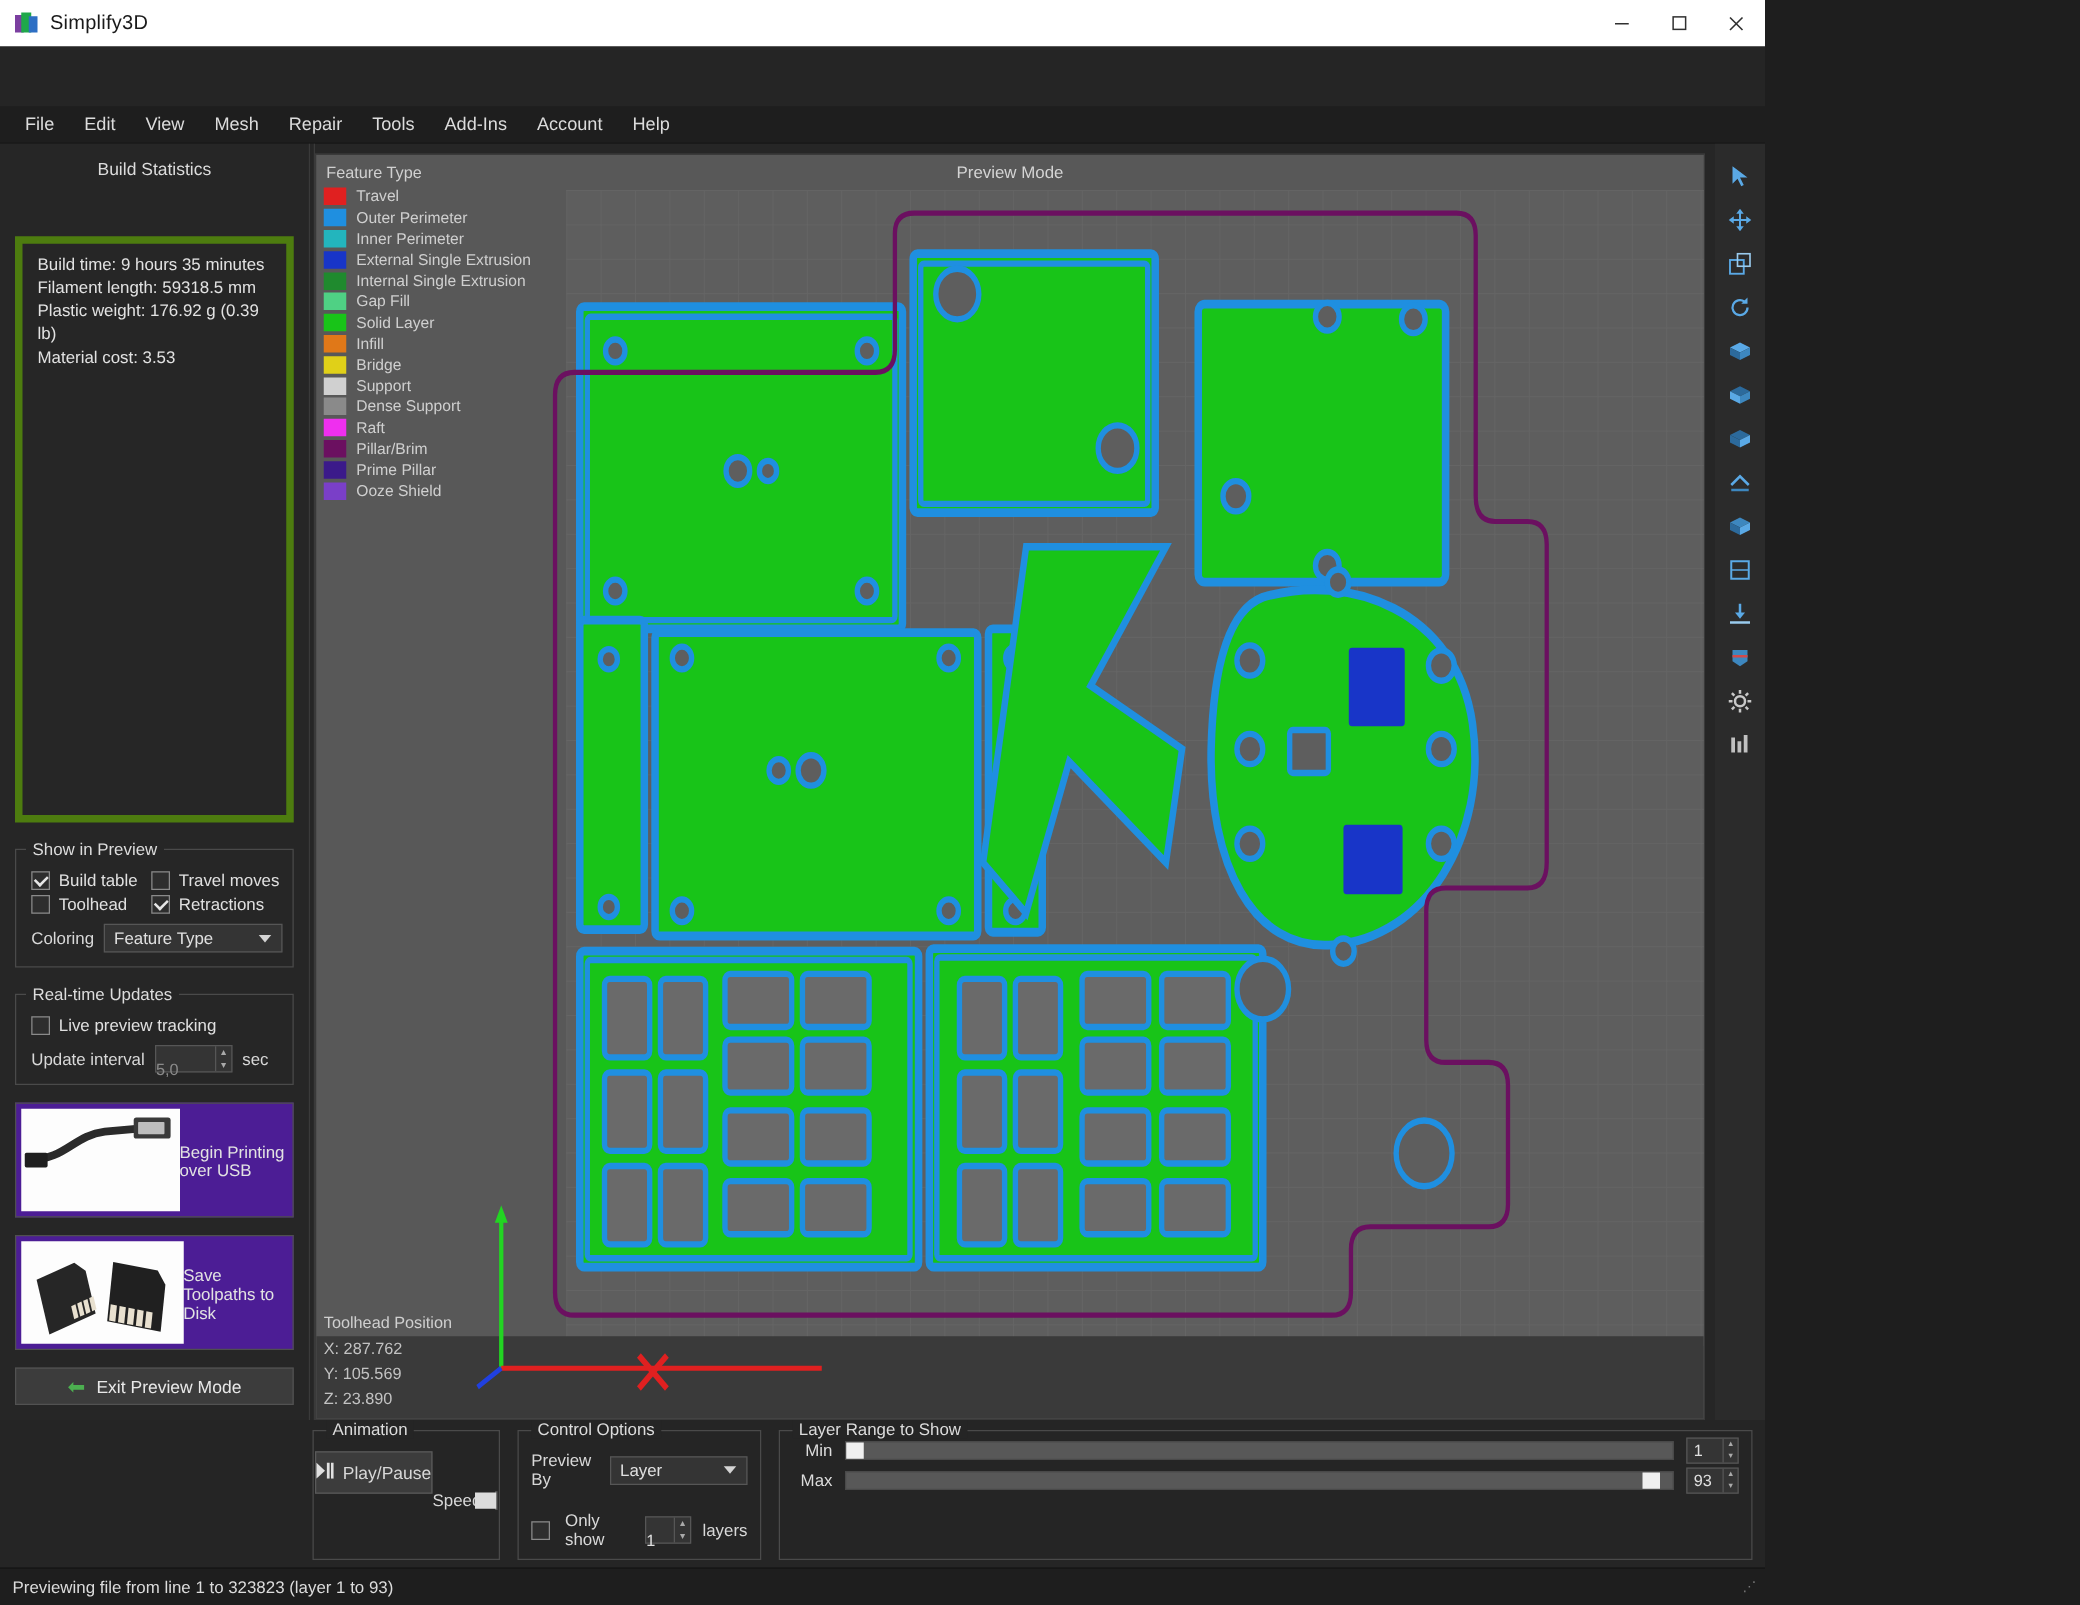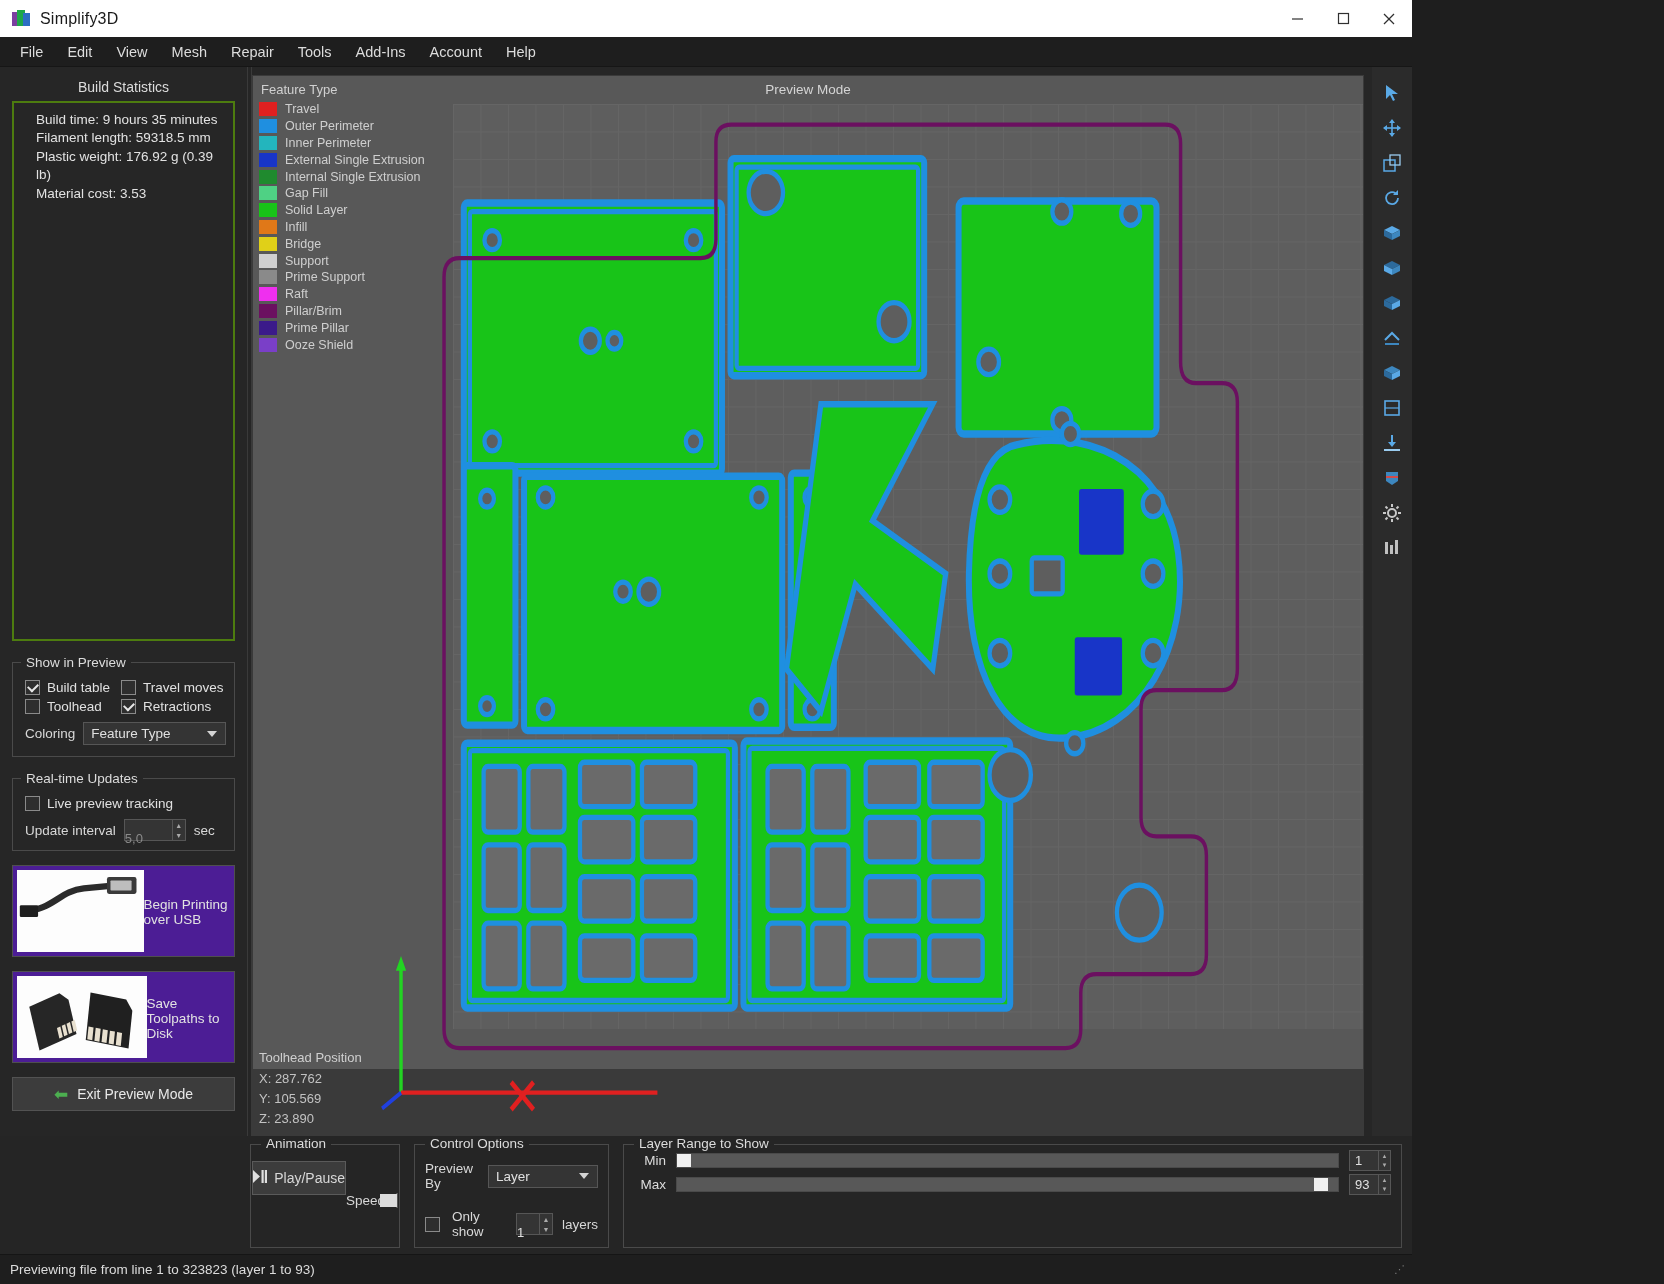--- a/index.html
+++ b/index.html
@@ -25,36 +25,36 @@
   .tb-btn {
     width:46px; height:37px; display:flex; align-items:center; justify-content:center;
     font-size:15px; color:#303030;
   }
   .tb-btn.close { margin-right:0; }
   .tb-btn svg { display:block; }
 
   
   .menubar {
     height:30px; background:#1e1e1e; display:flex; align-items:center;
-    padding-left:8px; flex:none; border-bottom:1px solid #161616;
+    padding-left:8px; flex:none; border-bottom:1px solid #161616;margin-top:48px;
   }
   .menuitem { padding:4px 12px; font-size:14.5px; color:#dcdcdc; }
 
   
   .body { flex:1; display:flex; min-height:0; background:#262626; }
 
   
   .leftpanel {
     width:247px; flex:none; background:#262626; padding:8px 12px 4px 12px;
     display:flex; flex-direction:column;
   }
   .panel-title { text-align:center; font-size:14px; color:#dcdcdc; padding:4px 0 6px; }
   .stats-box {
-    border:2px solid #4d7c0f; background:#262626; height:540px;
-    padding:8px 8px 0 22px; font-size:13.5px; line-height:1.37; color:#e2e2e2;
+    border:6px solid #4d7c0f; background:#262626; height:540px;
+    padding:8px 8px 0 12px; font-size:13.5px; line-height:1.37; color:#e2e2e2;margin-top:40px;
   }
   fieldset {
     border:1px solid #4a4a4a; margin-top:14px; padding:6px 8px 9px 8px;
   }
   legend { font-size:13.5px; color:#dcdcdc; padding:0 5px; }
   .chk-row { display:flex; align-items:center; margin:4px 0 4px 4px; }
   .chk-cell { display:flex; }
   .chk-cell.w1 { width:96px; }
   .cb {
     width:15px; height:15px; border:1px solid #8a8a8a; background:#2e2e2e;
@@ -463,21 +463,21 @@
               <div class="lrow">
                 <span class="lsw" style="background: rgb(224, 208, 24);"></span>
                 <span class="lname">Bridge</span>
               </div>
               <div class="lrow">
                 <span class="lsw" style="background: rgb(208, 208, 208);"></span>
                 <span class="lname">Support</span>
               </div>
               <div class="lrow">
                 <span class="lsw" style="background: rgb(138, 138, 138);"></span>
-                <span class="lname">Prime Support</span>
+                <span class="lname">Dense Support</span>
               </div>
               <div class="lrow">
                 <span class="lsw" style="background: rgb(239, 47, 239);"></span>
                 <span class="lname">Raft</span>
               </div>
               <div class="lrow">
                 <span class="lsw" style="background: rgb(107, 16, 96);"></span>
                 <span class="lname">Pillar/Brim</span>
               </div>
               <div class="lrow">

